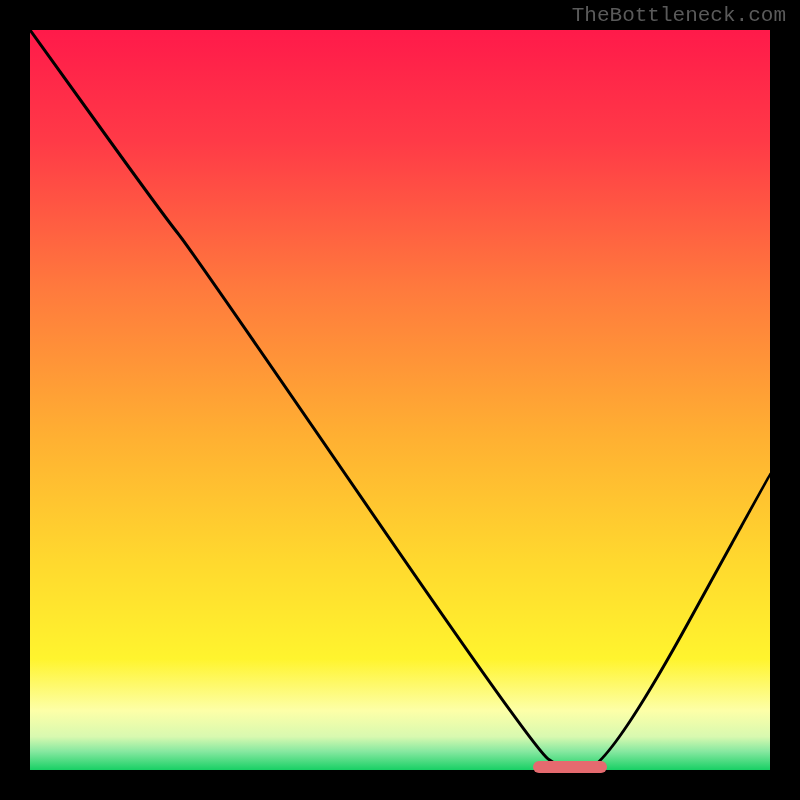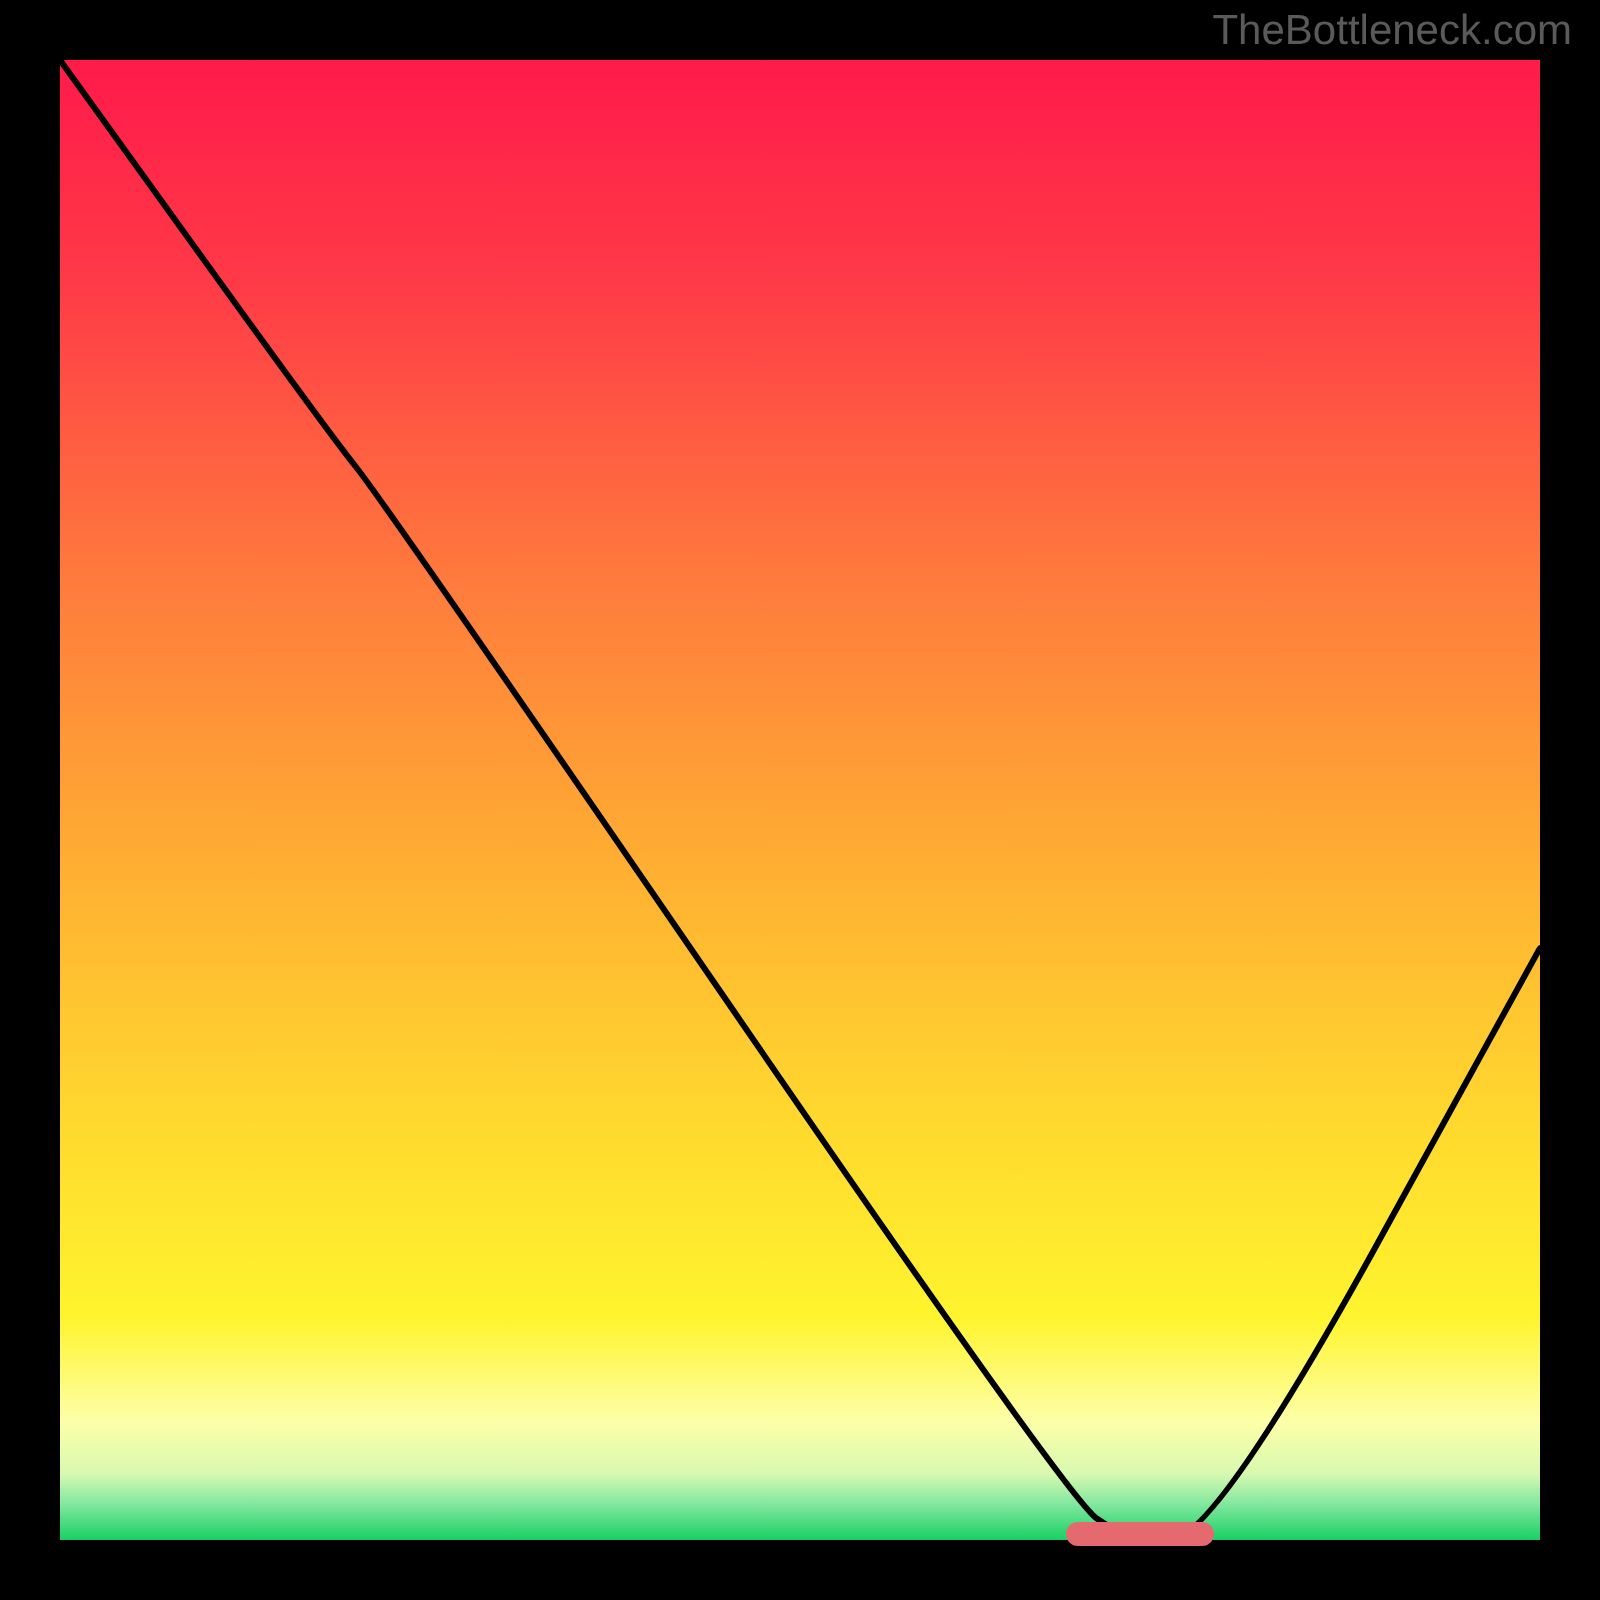--- a/index.html
+++ b/index.html
@@ -12,20 +12,21 @@
     font-family: Arial, sans-serif;
   }
   .watermark {
     position: absolute;
     top: 4px;
     right: 14px;
     color: #5a5a5a;
     font-size: 21px;
     font-weight: 500;
     z-index: 10;
+    font-family: Liberation Mono, monospace;
   }
   .chart-area {
     position: absolute;
     top: 30px;
     left: 30px;
     width: 740px;
     height: 740px;
   }
   .gradient-bg {
     position: absolute;

